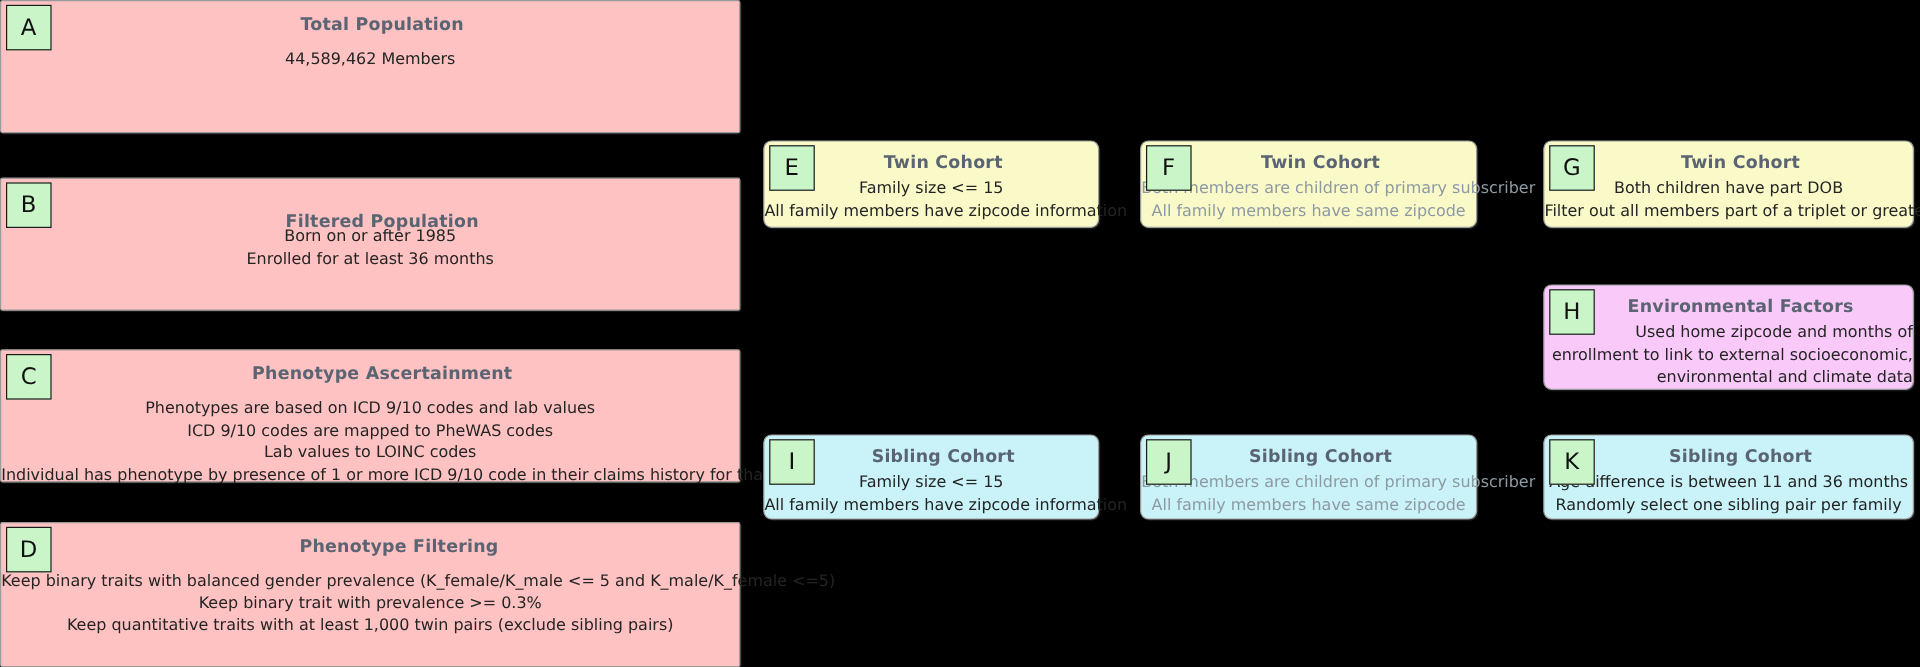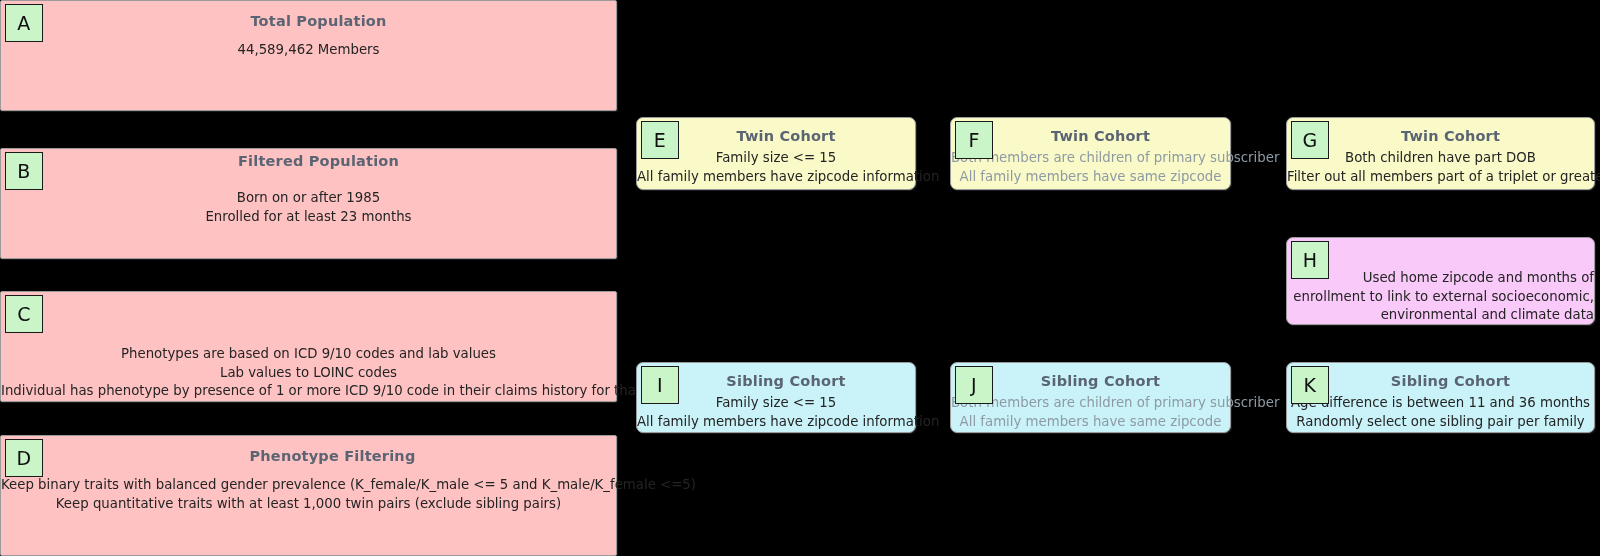--- a/index.html
+++ b/index.html
@@ -84,24 +84,24 @@
 
   #node-h { left: 1286px; top: 237px; width: 309px; height: 88px; }
 
   #node-i { left: 636px;  top: 362px; width: 280px; height: 71px; }
   #node-j { left: 950px;  top: 362px; width: 281px; height: 71px; }
   #node-k { left: 1286px; top: 362px; width: 309px; height: 71px; }
 
   
   #node-a .title { top: 12px; }
   #node-a .lines { top: 40px; }
-  #node-b .title { top: 4px; }
+  #node-b .title { top: 28px; }
   #node-b .lines { top: 40px; }
   #node-c .title { top: 12px; }
-  #node-c .lines { top: 53px; }
+  #node-c .lines { top: 40px; }
   #node-d .title { top: 12px; padding-left: 28px; }
   #node-d .lines { top: 40px; }
 
   #node-e .title { top: 10px; }
   #node-e .lines { top: 31px; }
   #node-f .title { top: 10px; }
   #node-f .lines { top: 31px; }
   #node-g .title { top: 10px; }
   #node-g .lines { top: 31px; }
 
@@ -125,38 +125,41 @@
   <div class="lines">
       <div>44,589,462 Members</div>
     </div>
 </div>
 
 <div class="node pink sharp" id="node-b">
   <div class="badge">B</div>
   <div class="title">Filtered Population</div>
   <div class="lines">
       <div>Born on or after 1985</div>
-      <div>Enrolled for at least 23 months</div>
+      <div>Enrolled for at least 36 months</div>
     </div>
 </div>
 
 <div class="node pink sharp" id="node-c">
   <div class="badge">C</div>
+  <div class="title">Phenotype Ascertainment</div>
   <div class="lines">
       <div>Phenotypes are based on ICD 9/10 codes and lab values</div>
+      <div>ICD 9/10 codes are mapped to PheWAS codes</div>
       <div>Lab values to LOINC codes</div>
       <div>Individual has phenotype by presence of 1 or more ICD 9/10 code in their claims history for that PheWAS code</div>
     </div>
 </div>
 
 <div class="node pink sharp" id="node-d">
   <div class="badge">D</div>
   <div class="title">Phenotype Filtering</div>
   <div class="lines">
       <div>Keep binary traits with balanced gender prevalence (K_female/K_male &lt;= 5 and K_male/K_female &lt;=5)</div>
+      <div>Keep binary trait with prevalence &gt;= 0.3%</div>
       <div>Keep quantitative traits with at least 1,000 twin pairs (exclude sibling pairs)</div>
     </div>
 </div>
 
 <div class="node yellow" id="node-e">
   <div class="badge">E</div>
   <div class="title">Twin Cohort</div>
   <div class="lines">
       <div>Family size &lt;= 15</div>
       <div>All family members have zipcode information</div>
@@ -176,20 +179,21 @@
   <div class="badge">G</div>
   <div class="title">Twin Cohort</div>
   <div class="lines">
       <div>Both children have part DOB</div>
       <div>Filter out all members part of a triplet or greater</div>
     </div>
 </div>
 
 <div class="node magenta" id="node-h">
   <div class="badge">H</div>
+  <div class="title">Environmental Factors</div>
   <div class="lines">
       <div>Used home zipcode and months of enrollment to link to external socioeconomic, environmental and climate data</div>
     </div>
 </div>
 
 <div class="node cyan" id="node-i">
   <div class="badge">I</div>
   <div class="title">Sibling Cohort</div>
   <div class="lines">
       <div>Family size &lt;= 15</div>

